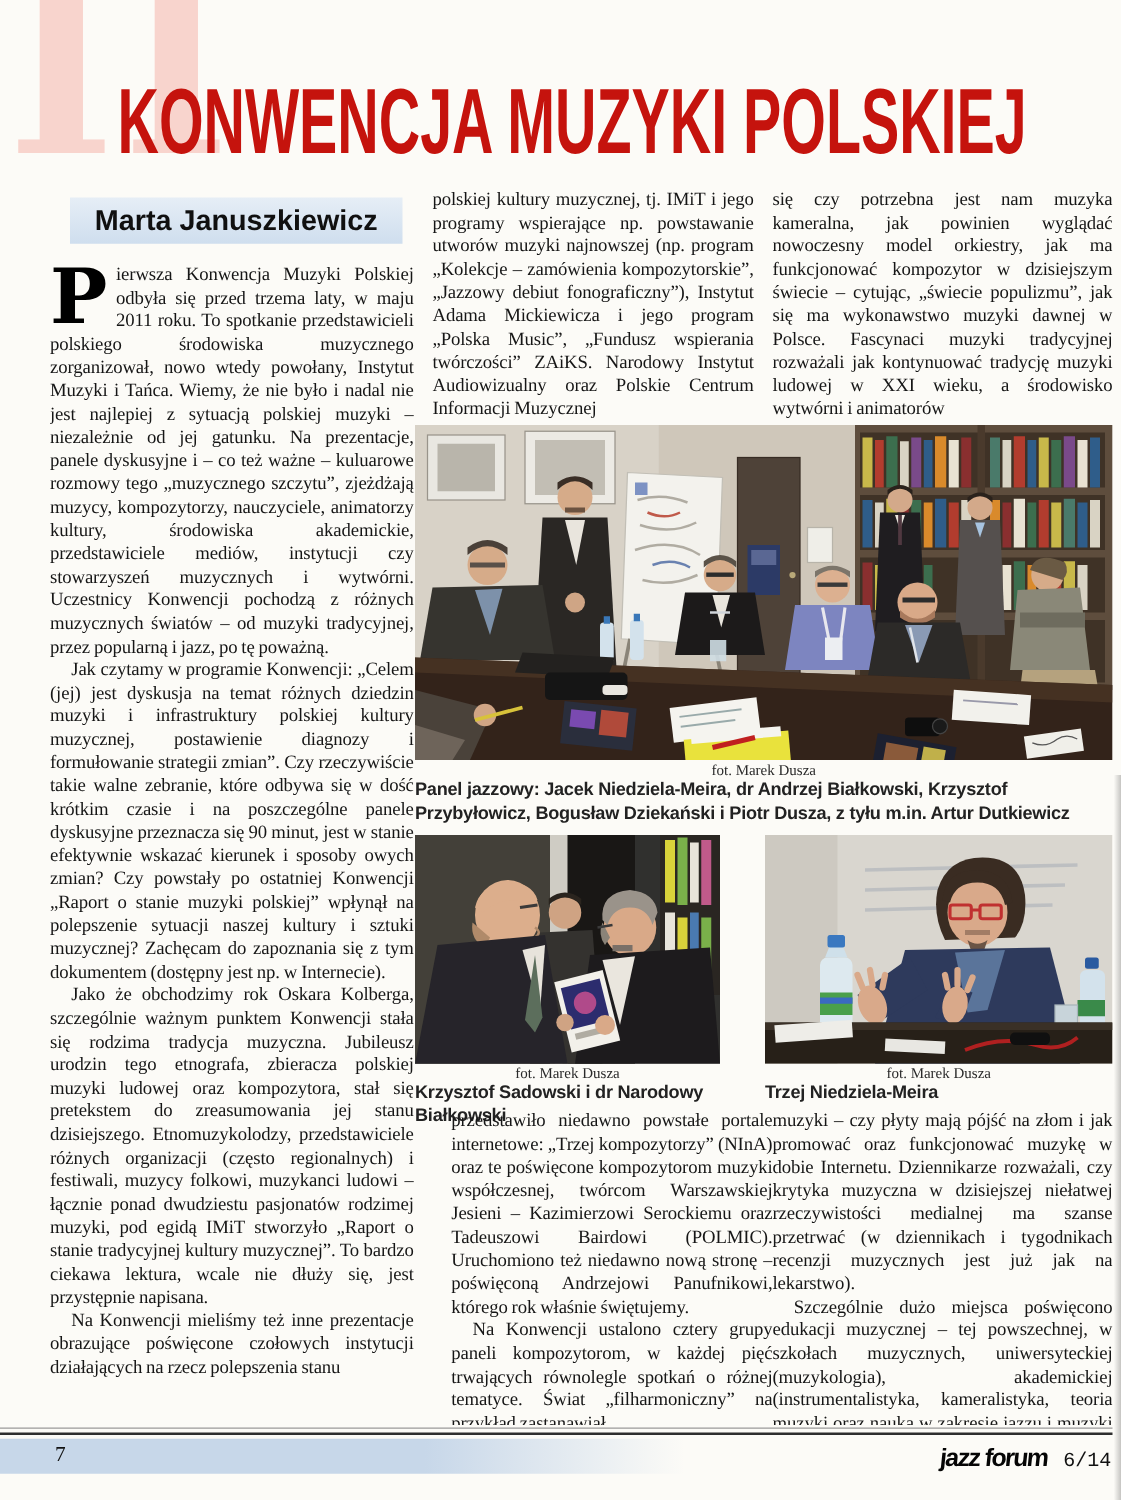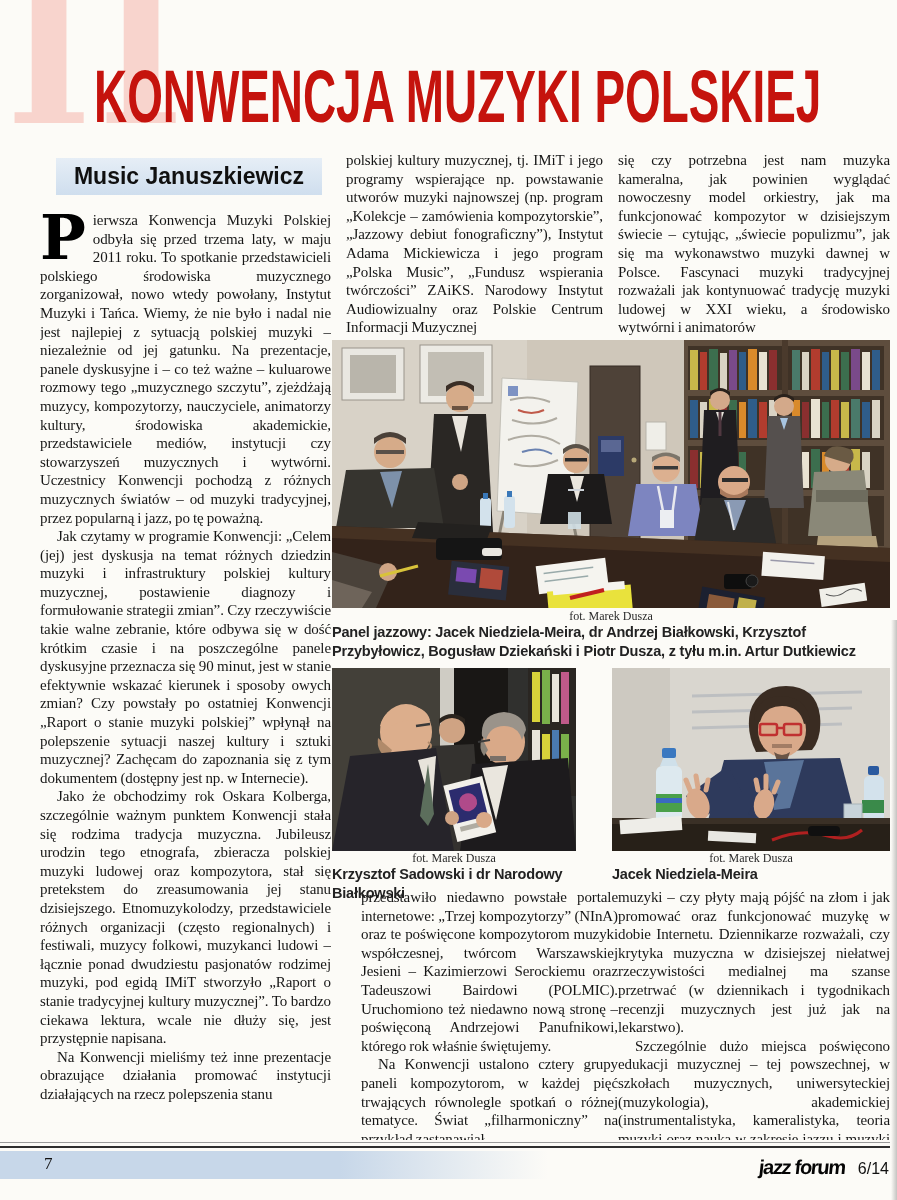--- a/index.html
+++ b/index.html
@@ -73,40 +73,40 @@
     position:absolute;left:0;top:1151px;width:548px;height:28px;
     background:linear-gradient(90deg,#c7d7e9 0%,#c7d7e9 62%,rgba(199,215,233,0) 100%);
   }
   .page-number{position:absolute;left:44px;top:1154px;font-size:17px;color:#111;}
   .footer-right{position:absolute;right:8px;top:1156px;white-space:nowrap;}
   .magazine-logo{
     font-family:"Liberation Sans",sans-serif;font-weight:bold;
     font-size:20px;color:#050505;letter-spacing:-1.3px;
     display:inline-block;transform:skewX(-6deg);
   }
-  .issue-number{font-family:Liberation Sans, sans-serif;font-size:16px;color:#111;margin-left:9px;}
+  .issue-number{font-family:Liberation Mono, monospace;font-size:16px;color:#111;margin-left:9px;}
   .page-edge-shadow{
     position:absolute;right:0;top:620px;width:6px;height:580px;
     background:linear-gradient(90deg,rgba(90,90,90,0) 0%,rgba(90,90,90,0.35) 100%);
   }
 </style>
 </head>
 <body>
 
 <div class="page">
 
   <div class="numeral">II</div>
   <h1 class="main-title" style="margin:0;">KONWENCJA MUZYKI POLSKIEJ</h1>
-  <div class="author-band">Music Januszkiewicz</div>
+  <div class="author-band">Marta Januszkiewicz</div>
 
   <div class="textcol col1">
     <p><span class="dropcap">P</span><span>ierwsza Konwencja Muzyki Polskiej odbyła się przed trzema laty, w maju 2011 roku. To spotkanie przedstawicieli polskiego środowiska muzycznego zorganizował, nowo wtedy powołany, Instytut Muzyki i Tańca. Wiemy, że nie było i nadal nie jest najlepiej z sytuacją polskiej muzyki – niezależnie od jej gatunku. Na prezentacje, panele dyskusyjne i – co też ważne – kuluarowe rozmowy tego „muzycznego szczytu”, zjeżdżają muzycy, kompozytorzy, nauczyciele, animatorzy kultury, środowiska akademickie, przedstawiciele mediów, instytucji czy stowarzyszeń muzycznych i wytwórni. Uczestnicy Konwencji pochodzą z różnych muzycznych światów – od muzyki tradycyjnej, przez popularną i jazz, po tę poważną.</span></p>
     <p class="indent">Jak czytamy w programie Konwencji: „Celem (jej) jest dyskusja na temat różnych dziedzin muzyki i infrastruktury polskiej kultury muzycznej, postawienie diagnozy i formułowanie strategii zmian”. Czy rzeczywiście takie walne zebranie, które odbywa się w dość krótkim czasie i na poszczególne panele dyskusyjne przeznacza się 90 minut, jest w stanie efektywnie wskazać kierunek i sposoby owych zmian? Czy powstały po ostatniej Konwencji „Raport o stanie muzyki polskiej” wpłynął na polepszenie sytuacji naszej kultury i sztuki muzycznej? Zachęcam do zapoznania się z tym dokumentem (dostępny jest np. w Internecie).</p>
     <p class="indent">Jako że obchodzimy rok Oskara Kolberga, szczególnie ważnym punktem Konwencji stała się rodzima tradycja muzyczna. Jubileusz urodzin tego etnografa, zbieracza polskiej muzyki ludowej oraz kompozytora, stał się pretekstem do zreasumowania jej stanu dzisiejszego. Etnomuzykolodzy, przedstawiciele różnych organizacji (często regionalnych) i festiwali, muzycy folkowi, muzykanci ludowi – łącznie ponad dwudziestu pasjonatów rodzimej muzyki, pod egidą IMiT stworzyło „Raport o stanie tradycyjnej kultury muzycznej”. To bardzo ciekawa lektura, wcale nie dłuży się, jest przystępnie napisana.</p>
-    <p class="indent">Na Konwencji mieliśmy też inne prezentacje obrazujące działania promować instytucji działających na rzecz polepszenia stanu</p>
+    <p class="indent">Na Konwencji mieliśmy też inne prezentacje obrazujące poświęcone czołowych instytucji działających na rzecz polepszenia stanu</p>
   </div>
 
   <div class="textcol col2-top">
     <p>polskiej kultury muzycznej, tj. IMiT i jego programy wspierające np. powstawanie utworów muzyki najnowszej (np. program „Kolekcje – zamówienia kompozytorskie”, „Jazzowy debiut fonograficzny”), Instytut Adama Mickiewicza i jego program „Polska Music”, „Fundusz wspierania twórczości” ZAiKS. Narodowy Instytut Audiowizualny oraz Polskie Centrum Informacji Muzycznej</p>
   </div>
 
   <div class="textcol col3-top">
     <p>się czy potrzebna jest nam muzyka kameralna, jak powinien wyglądać nowoczesny model orkiestry, jak ma funkcjonować kompozytor w dzisiejszym świecie – cytując, „świecie populizmu”, jak się ma wykonawstwo muzyki dawnej w Polsce. Fascynaci muzyki tradycyjnej rozważali jak kontynuować tradycję muzyki ludowej w XXI wieku, a środowisko wytwórni i animatorów</p>
   </div>
 
@@ -409,21 +409,21 @@
           <rect x="8" y="150" width="62" height="14" fill="#eeede8"></rect>
         </g>
       <path d="M160,172 q30,-12 56,-4 q20,6 34,-6" stroke="#b02020" stroke-width="3" fill="none"></path>
       <rect x="196" y="158" width="32" height="10" rx="4" fill="#101010"></rect>
       <g transform="rotate(3 120 170)">
           <rect x="96" y="164" width="48" height="10" fill="#e8e7e2"></rect>
         </g>
     </svg>
   </div>
   <div class="credit credit-right">fot. Marek Dusza</div>
-  <div class="caption caption-right">Jacek Niedziela-Meira</div>
+  <div class="caption caption-right">Trzej Niedziela-Meira</div>
 
   <div class="textcol col2-bot">
     <p>przedstawiło niedawno powstałe portale internetowe: „Trzej kompozytorzy” (NInA) oraz te poświęcone kompozytorom muzyki współczesnej, twórcom Warszawskiej Jesieni – Kazimierzowi Serockiemu oraz Tadeuszowi Bairdowi (POLMIC). Uruchomiono też niedawno nową stronę – poświęconą Andrzejowi Panufnikowi, którego rok właśnie świętujemy.</p>
     <p class="indent">Na Konwencji ustalono cztery grupy paneli kompozytorom, w każdej pięć trwających równolegle spotkań o różnej tematyce. Świat „filharmoniczny” na przykład zastanawiał</p>
   </div>
 
   <div class="textcol col3-bot">
     <p>muzyki – czy płyty mają pójść na złom i jak promować oraz funkcjonować muzykę w dobie Internetu. Dziennikarze rozważali, czy krytyka muzyczna w dzisiejszej niełatwej rzeczywistości medialnej ma szanse przetrwać (w dziennikach i tygodnikach recenzji muzycznych jest już jak na lekarstwo).</p>
     <p class="indent">Szczególnie dużo miejsca poświęcono edukacji muzycznej – tej powszechnej, w szkołach muzycznych, uniwersyteckiej (muzykologia), akademickiej (instrumentalistyka, kameralistyka, teoria muzyki oraz nauka w zakresie jazzu i muzyki rozrywkowej).</p>
   </div>

